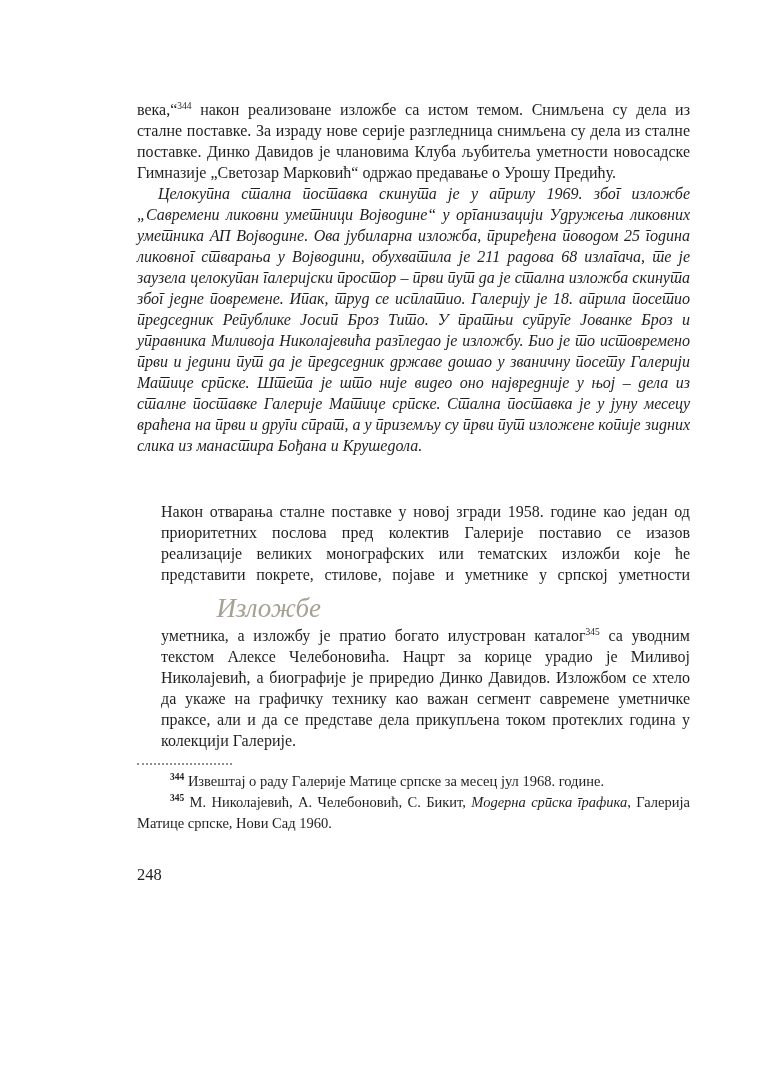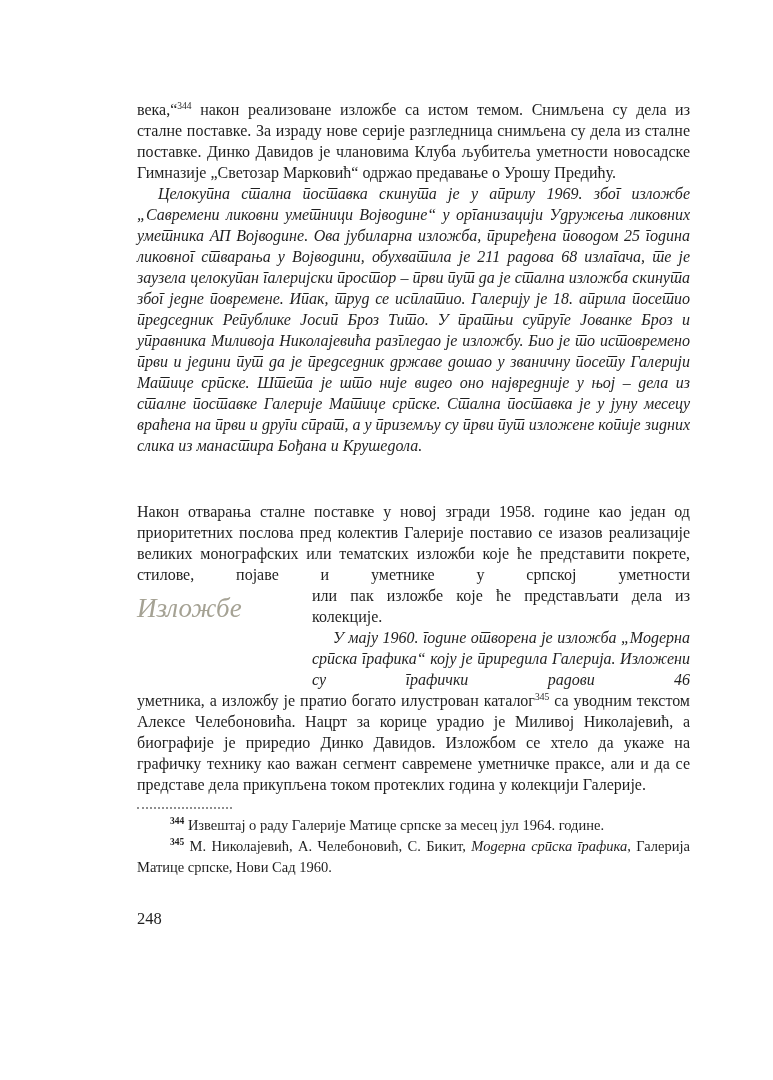--- a/index.html
+++ b/index.html
@@ -28,26 +28,27 @@
     text-align: justify;
   }
   p.indent { text-indent: 21px; font-style: italic; }
   p.jlast { text-align-last: justify; }
   .sup {
     font-size: 9.5px;
     vertical-align: super;
     line-height: 0;
     letter-spacing: 0;
   }
-  .section { margin-top: 45px; }
+  .section { margin-top: 45px; margin-left: 24px; }
   .wrap-row { display: flex; align-items: flex-start; }
   .heading-col {
     flex: none;
     width: 160px;
     padding-top: 6px;
+    text-align: right;
   }
   .narrow-col {
     flex: 1 1 auto;
     margin-left: 15px;
     min-width: 0;
   }
   .side-heading {
     font-style: italic;
     font-size: 27px;
     line-height: 34px;
@@ -96,32 +97,28 @@
     <div class="section">
 
       <p class="para jlast">Након отварања сталне поставке у новој згради 1958. године као један од приоритетних послова пред колектив Галерије поставио се изазов реализације великих монографских или тематских изложби које ће представити покрете, стилове, појаве и уметнике у српској уметности</p>
 
       <div class="wrap-row">
         <div class="heading-col">
           <div class="side-heading">
             <div>Изложбе</div>
           </div>
         </div>
-        <div class="narrow-col">
-          <p class="para">или пак изложбе које ће представљати дела из колекције.</p>
-          <p class="para indent jlast">У мају 1960. године отворена је изложба „Модерна српска графика“ коју је приредила Галерија. Изложени су графички радови 46</p>
-        </div>
       </div>
 
       <p class="para"><span>уметника, а изложбу је пратио богато илустрован каталог</span><span class="sup">345</span><span> са уводним текстом Алексе Челебоновића. Нацрт за корице урадио је Миливој Николајевић, а биографије је приредио Динко Давидов. Изложбом се хтело да укаже на графичку технику као важан сегмент савремене уметничке праксе, али и да се представе дела прикупљена током протеклих година у колекцији Галерије.</span></p>
     </div>
 
     <div class="footnotes">
       <div class="fn-sep"></div>
 
-      <p class="footnote"><span class="fn-marker">344</span><span> </span><span>Извештај о раду Галерије Матице српске за месец јул 1964. године.</span></p>
+      <p class="footnote"><span class="fn-marker">344</span><span> </span><span>Извештај о раду Галерије Матице српске за месец јул 1968. године.</span></p>
 
       <p class="footnote"><span class="fn-marker">345</span><span> </span><span>М. Николајевић, А. Челебоновић, С. Бикит, </span><span class="fn-italic">Модерна српска графика</span><span>, Галерија Матице српске, Нови Сад 1960.</span></p>
     </div>
 
     <div class="page-number">248</div>
   </div>
 </div>
 
 </body></html>

